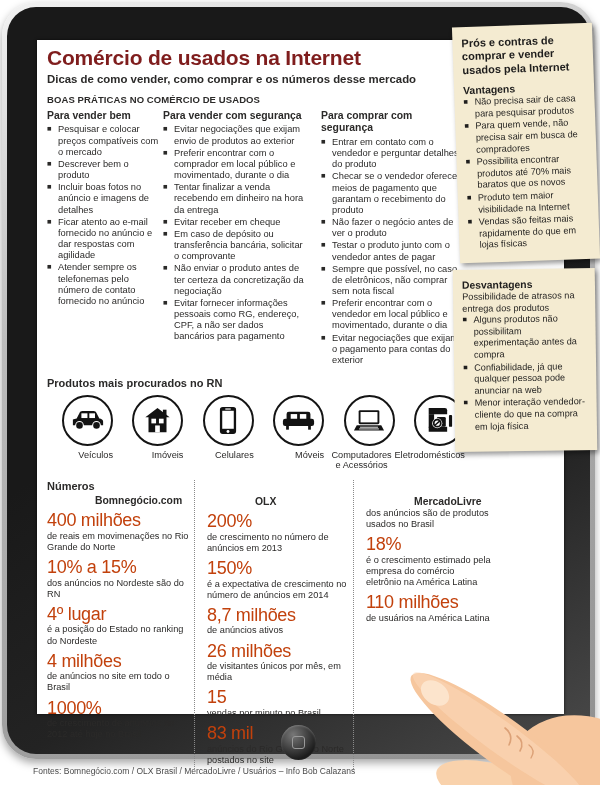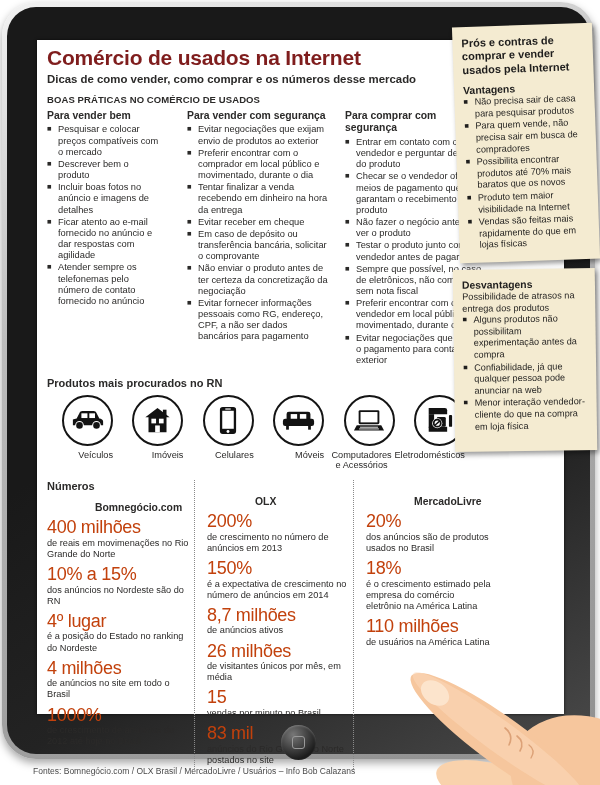--- a/index.html
+++ b/index.html
@@ -22,31 +22,31 @@
   .content{position:absolute;inset:0;padding:6px 0 0 10px;}
   .title{font-size:21px;font-weight:600;margin:0;letter-spacing:-.2px;color:#7f1d1d;}
   .subtitle{font-size:11.4px;font-weight:bold;margin-top:3px;}
   .section-label{font-size:9.5px;font-weight:bold;margin-top:9px;letter-spacing:.1px;}
   .practices{display:flex;margin-top:5px;}
   .pcol{font-size:9.3px;line-height:1.2;}
   .pcol h3{font-size:10.4px;margin:0 0 2px;}
   .pcol ul,.note ul{list-style:none;margin:0;padding:0;}
   .pcol li,.note li{padding-left:11px;position:relative;margin-bottom:1px;}
   .pcol li::before,.note li::before{content:"■";position:absolute;left:0;top:0;font-size:7.5px;}
-  .pcol1{width:113px;margin-right:27px;}
+  .pcol1{width:113px;margin-right:3px;}
   .pcol2{width:141px;margin-right:17px;}
   .pcol3{width:143px;}
   .products-title{font-size:11px;font-weight:bold;margin-top:10px;}
   .products{display:flex;justify-content:space-between;width:418px;margin-top:6px;}
   .product{width:66px;display:flex;flex-direction:column;align-items:flex-end;text-align:center;}
   .picon{width:47px;height:47px;border:2.5px solid #141414;border-radius:50%;background:#fff;
     display:flex;align-items:center;justify-content:center;flex:none;}
   .plabel{font-size:9.2px;margin-top:4px;line-height:1.12;}
   .numbers{display:flex;margin-top:9px;}
-  .numbers-title{font-size:11px;font-weight:bold;margin:0 0 10px;}
+  .numbers-title{font-size:11px;font-weight:bold;margin:0 0 3px;}
   .ncol-title{font-size:10.4px;font-weight:bold;padding-left:48px;}
   .ncol1{width:147px;}
   .ncol2{width:146px;border-left:1px dotted #8a8a8a;padding-left:12px;padding-top:16px;}
   .ncol3{width:125px;border-left:1px dotted #8a8a8a;padding-left:12px;padding-top:16px;}
   .stat{margin-bottom:3px;}
   .stat-value{font-size:18px;margin-top:5px;line-height:1.05;letter-spacing:-.3px;color:#c2410c;}
   .stat-desc{font-size:9.2px;line-height:1.2;margin-top:1px;}
   
   .note{position:absolute;background:var(--note_bg,#f4ebd1);box-shadow:2px 3px 5px rgba(0,0,0,.4);
     padding:10px 9px;color:#1f1e1d;z-index:6;}
@@ -259,21 +259,20 @@
                 <div class="stat-value">83 mil</div>
                 <div class="stat-desc">anúncios do Rio Grande do Norte postados no site</div>
               </div>
             </div>
         </div>
         <div class="ncol ncol3">
           <div class="ncol-title">MercadoLivre</div>
           <div>
 
               <div class="stat">
-                <div class="stat-value">20%</div>
                 <div class="stat-desc">dos anúncios são de produtos usados no Brasil</div>
               </div>
 
               <div class="stat">
                 <div class="stat-value">18%</div>
                 <div class="stat-desc">é o crescimento estimado pela empresa do comércio eletrônio na América Latina</div>
               </div>
 
               <div class="stat">
                 <div class="stat-value">110 milhões</div>

